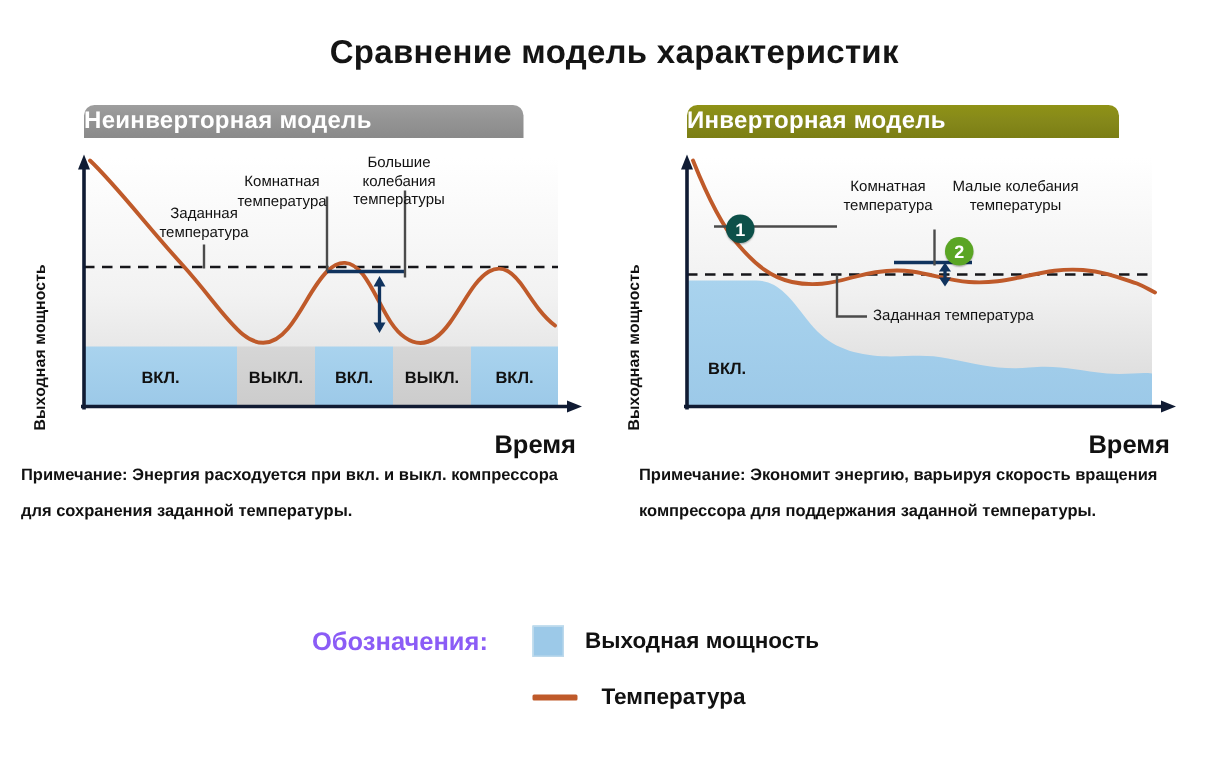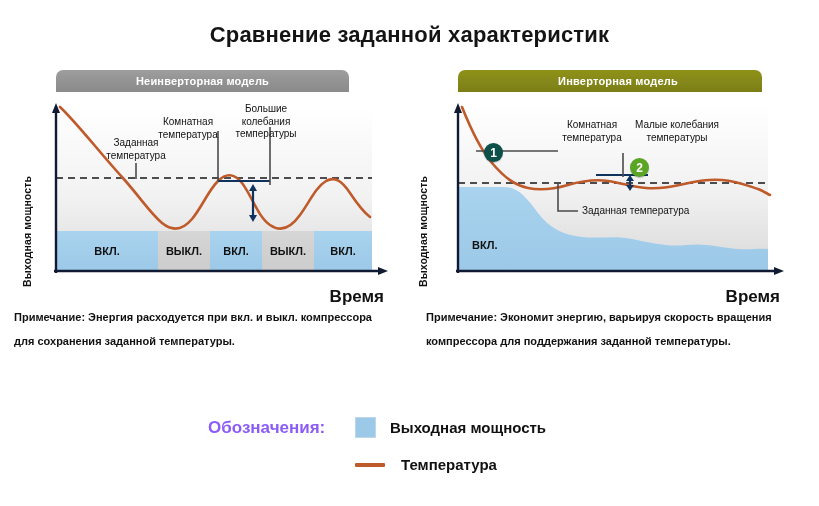--- a/index.html
+++ b/index.html
@@ -16,32 +16,31 @@
     text-align:center;
     font-size:22px;font-weight:bold;letter-spacing:.2px;
     color:#141414;
   }
   .panel{position:absolute;top:70px;}
   .panel.left{left:22px;width:380px;}
   .panel.right{left:418px;width:380px;}
 
   .panel-header{
     height:22px;border-radius:7px 7px 0 0;
-    display:flex;align-items:center;justify-content:center;
-    color:#ffffff;font-size:11px;font-weight:bold;
+    display:flex;align-items:center;justify-content:flex-start;
+    color:#ffffff;font-size:16px;font-weight:bold;
     letter-spacing:.2px;
   }
   .panel.left .panel-header{
     width:293px;margin-left:34px;
     background:linear-gradient(180deg,#9e9e9e 0%,#949494 45%,#8a8a8a 100%);
   }
   .panel.right .panel-header{
     width:288px;margin-left:40px;
     background:linear-gradient(180deg,#8f9216 0%,#85881a 50%,#7b7e14 100%);
-    padding-left:16px;
   }
 
   .chart-wrap{position:relative;margin-top:9px;height:200px;}
   .chart-svg{display:block;}
 
   .ylabel{
     position:absolute;left:-1px;top:36px;
     writing-mode:vertical-rl;transform:rotate(180deg);
     font-size:10.5px;font-weight:bold;color:#111;
     letter-spacing:.1px;
@@ -88,21 +87,21 @@
   }
   .sw-line{width:30px;height:4px;background:#bf5a2a;border-radius:1px;}
   .legend-label{
     margin-left:14px;font-size:15px;font-weight:bold;color:#111;
   }
   .legend-row.r2 .legend-label{margin-left:16px;}
 </style>
 </head>
 <body>
 
-<div id="page-title">Сравнение заданной характеристик</div>
+<div id="page-title">Сравнение модель характеристик</div>
 
 <div class="panel left">
 
   <div class="panel-header">
     <span>Неинверторная модель</span>
   </div>
 
   <div class="chart-wrap">
 
     <div class="ylabel">Выходная мощность</div>

